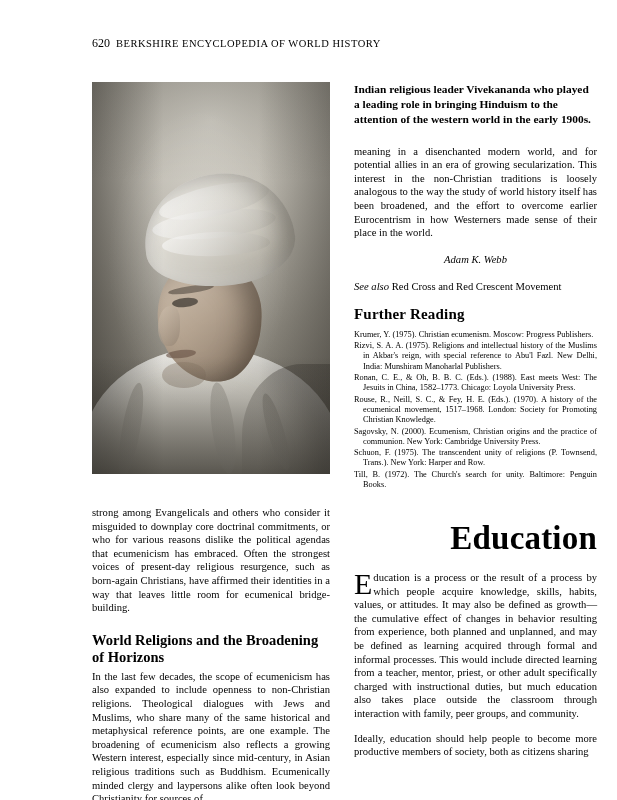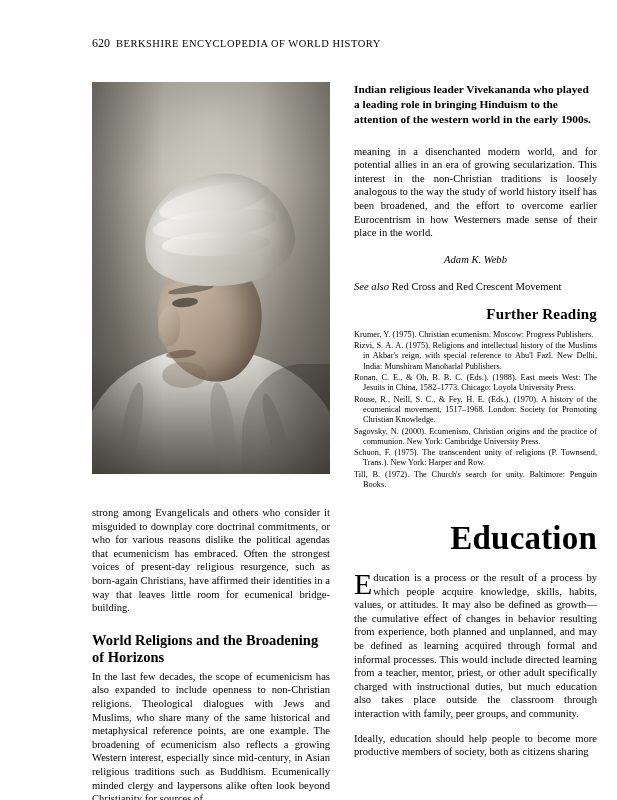--- a/index.html
+++ b/index.html
@@ -216,21 +216,20 @@
     font-size: 10.6px;
     margin: 16px 0 0 0;
   }
   .see-also i { font-style: italic; }
 
   
   h2.fr-head {
     font-family: "Liberation Serif", serif;
     font-weight: bold;
     font-size: 15px;
-    text-align: right;
     margin: 14px 0 7px 0;
     letter-spacing: 0.2px;
   }
   ul.refs {
     list-style: none;
     margin: 0;
     padding: 0;
   }
   ul.refs li {
     font-size: 8.3px;

